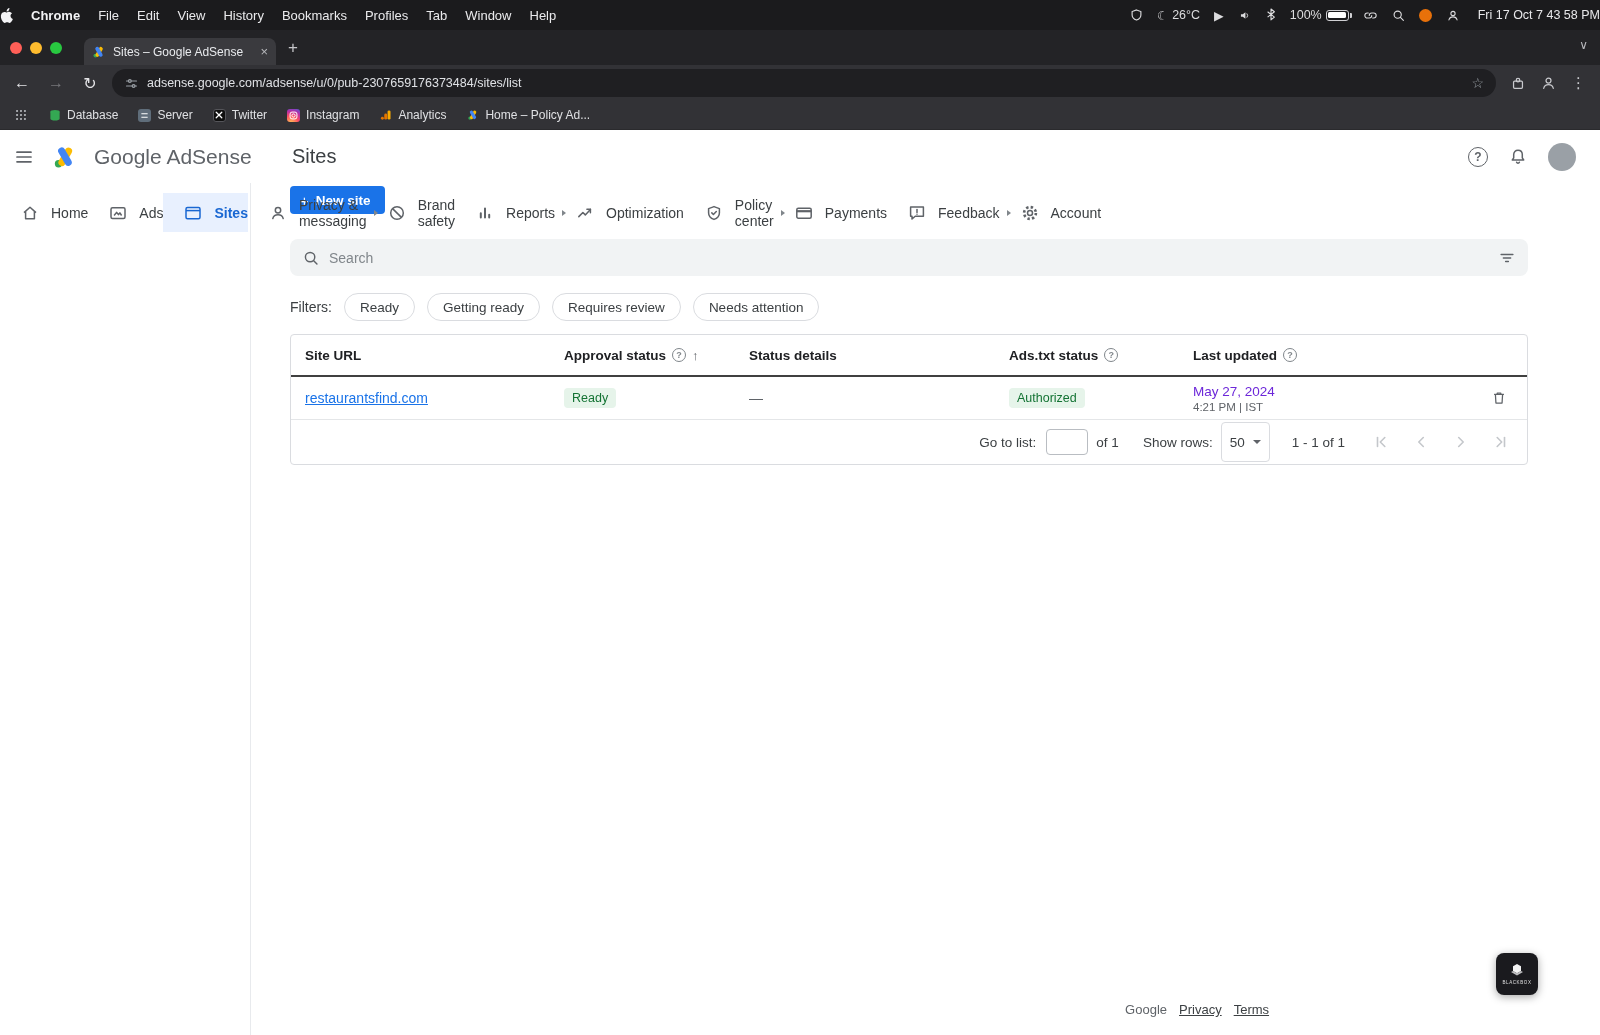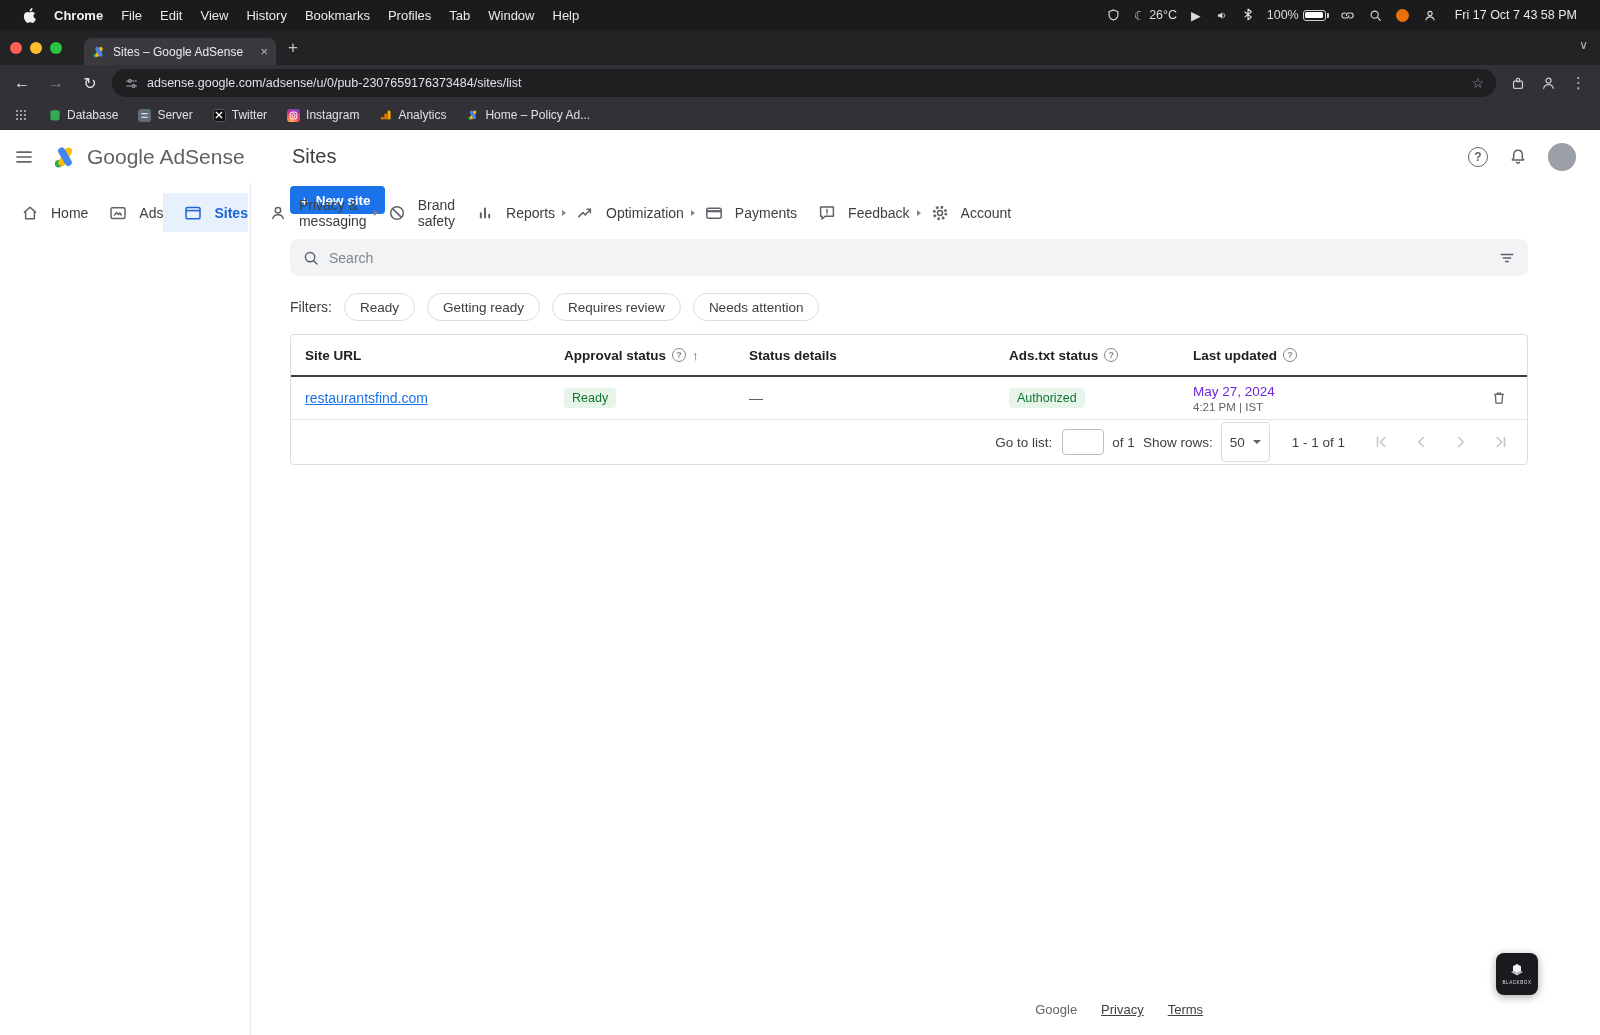--- a/index.html
+++ b/index.html
@@ -2,21 +2,21 @@
 <html><head>
 <meta charset="utf-8">
 <style>
   *{margin:0;padding:0;box-sizing:border-box}
   html,body{width:1600px;height:1035px;overflow:hidden;background:#fff;
     font-family:"Liberation Sans","DejaVu Sans",sans-serif;color:#202124}
   svg{display:block}
 
   
   .menubar{height:30px;background:#1b1b1d;color:#f2f2f4;display:flex;align-items:center;
-    padding:0 23px;font-size:13px;gap:18px}
+    padding:0 0;font-size:13px;gap:18px}
   .menubar .app-name{font-weight:700}
   .menubar .menu-item{color:#eaeaec}
   .mb-right{margin-left:auto;display:flex;align-items:center;gap:14px;font-size:12.5px;color:#e8e8ea}
   .mb-ic{display:flex;align-items:center;gap:4px;color:#dcdcde}
   .battery{width:23px;height:11px;border:1px solid #cfcfd2;border-radius:3px;position:relative;padding:1.5px}
   .battery i{display:block;height:100%;width:100%;background:#fff;border-radius:1.5px}
   .battery::after{content:"";position:absolute;right:-4px;top:2.5px;width:2px;height:5px;background:#cfcfd2;border-radius:0 1px 1px 0}
   .dot-orange{width:13px;height:13px;border-radius:50%;background:#e8710a}
   .mb-clock{margin-left:4px;white-space:nowrap}
 
@@ -46,40 +46,40 @@
   
   .bookmarks{height:29px;background:#323236;display:flex;align-items:center;gap:20px;
     padding:0 14px;font-size:12px;color:#dfe0e3;border-bottom:1px solid #2a2a2d}
   .bm{display:flex;align-items:center;gap:6px;white-space:nowrap}
   .bmi{width:13px;height:13px;border-radius:3px;display:flex;align-items:center;justify-content:center;flex:none}
 
   
   .app{height:905px;display:flex;flex-direction:column;background:#fff}
   .app-header{height:53px;display:flex;align-items:center;padding:0 24px 0 14px;position:relative;flex:none}
   .hamburger{margin-right:18px}
-  .brand{display:flex;align-items:center;gap:9px;color:#5f6368;font-size:21px}
+  .brand{display:flex;align-items:center;gap:16px;color:#5f6368;font-size:21px}
   .page-title{position:absolute;left:292px;font-size:20px;color:#3c4043}
   .hdr-right{margin-left:auto;display:flex;align-items:center;gap:20px}
   .help-badge{width:20px;height:20px;border:1.6px solid #5f6368;border-radius:50%;color:#5f6368;
     font-size:12px;font-weight:700;display:flex;align-items:center;justify-content:center}
   .avatar{width:28px;height:28px;border-radius:50%;background:#9aa0a6}
 
   .app-body{flex:1;display:flex;min-height:0}
 
   
   .sidebar{width:251px;border-right:1px solid #e8eaed;display:flex;flex-direction:row;padding-top:10px;flex:none}
   .side-item{height:39px;display:flex;align-items:center;gap:11px;padding-left:20px;position:relative;
     font-size:14px;color:#3c4043;cursor:default}
   .side-item .caret{position:absolute;left:7px;width:0;height:0;border-left:4px solid #80868b;
     border-top:3.5px solid transparent;border-bottom:3.5px solid transparent}
   .side-item .ic{color:#5f6368;width:20px;flex:none}
   .side-item.selected{background:#e8f0fe;color:#1967d2;font-weight:700}
   .side-item.selected .ic{color:#1967d2}
   .side-div{height:1px;background:#e8eaed;margin:8px 0}
-  .side-footer{margin-top:auto;padding:0 0 18px 24px;font-size:13px;color:#5f6368;display:flex;gap:24px}
+  .side-footer{margin-top:auto;padding:0 0 18px 24px;font-size:13px;color:#5f6368;display:flex;gap:12px}
   .side-footer .lnk{color:#3c4043;text-decoration:underline}
 
   
   .main{flex:1;min-width:0;padding-top:3px}
   .main-inner{margin-left:39px;width:1238px}
   .btn-new{display:inline-flex;align-items:center;gap:7px;height:28px;padding:0 14px 0 10px;
     background:#1a73e8;color:#fff;border:none;border-radius:4px;font-size:13.5px;font-weight:700;
     font-family:inherit;cursor:pointer}
   .btn-new .plus{font-size:15px;font-weight:400}
   .searchbar{margin-top:25px;height:37px;background:#f1f3f4;border-radius:8px;display:flex;
@@ -105,21 +105,21 @@
   .dash{color:#5f6368}
   .lu-date{font-size:13.5px;color:#6d28d9}
   .lu-time{font-size:11.5px;color:#5f6368;margin-top:2px}
   .row-del{color:#5f6368;justify-self:center}
 
   .pager{height:45px;border-top:1px solid #e4e6e8;display:flex;align-items:center;
     justify-content:flex-end;padding-right:16px;font-size:13.5px;color:#3c4043}
   .pager .lbl{margin-right:10px}
   .page-input{width:42px;height:26px;border:1px solid #b9bdc2;border-radius:4px;font-family:inherit;
     font-size:13px;padding:0 6px;color:#202124}
-  .of-lbl{margin:0 8px 0 8px}
+  .of-lbl{margin:0 24px 0 8px}
   .rows-sel{display:inline-flex;align-items:center;gap:8px;height:40px;border:1px solid #dadce0;
     border-radius:4px;padding:0 8px;margin:0 22px 0 8px;color:#3c4043}
   .rows-sel .dd{width:0;height:0;border-top:4.5px solid #5f6368;border-left:4px solid transparent;
     border-right:4px solid transparent}
   .range{margin-right:26px}
   .pg-nav{display:flex;align-items:center;gap:20px;color:#c4c7cb}
 
   
   .watermark{position:fixed;right:62px;bottom:40px;width:42px;height:42px;background:#1a1a1e;
     border-radius:8px;display:flex;flex-direction:column;align-items:center;justify-content:center;
@@ -411,20 +411,29 @@
       </div>
       <div class="side-item">
         <span class="caret"></span>
         <span class="ic">
           <svg width="20" height="20" viewBox="0 0 20 20" fill="none" stroke="currentColor" stroke-width="1.5" stroke-linecap="round" stroke-linejoin="round">
               <path d="M3.8 13.6l4.1-4.1 2.4 2.4 5.1-5.5"></path>
               <path d="M11.9 6.2h3.5v3.5"></path>
             </svg>
         </span>
         <span>Optimization</span>
+      </div>
+      <div class="side-item">
+        <span class="ic">
+          <svg width="20" height="20" viewBox="0 0 20 20" fill="none" stroke="currentColor" stroke-width="1.5" stroke-linejoin="round">
+              <path d="M10 3.6l5.4 2v4.3c0 3.4-2.2 5.3-5.4 6.5-3.2-1.2-5.4-3.1-5.4-6.5V5.6z"></path>
+              <path d="M7.8 9.9l1.6 1.6 2.9-3" stroke-linecap="round"></path>
+            </svg>
+        </span>
+        <span>Policy center</span>
       </div>
       <div class="side-div"></div>
       <div class="side-item">
         <span class="caret"></span>
         <span class="ic">
           <svg width="20" height="20" viewBox="0 0 20 20" fill="none" stroke="currentColor" stroke-width="1.5">
               <rect x="2.8" y="5.2" width="14.4" height="10" rx="1.5"></rect>
               <path d="M2.8 8.2h14.4" stroke-width="2.2"></path>
             </svg>
         </span>

